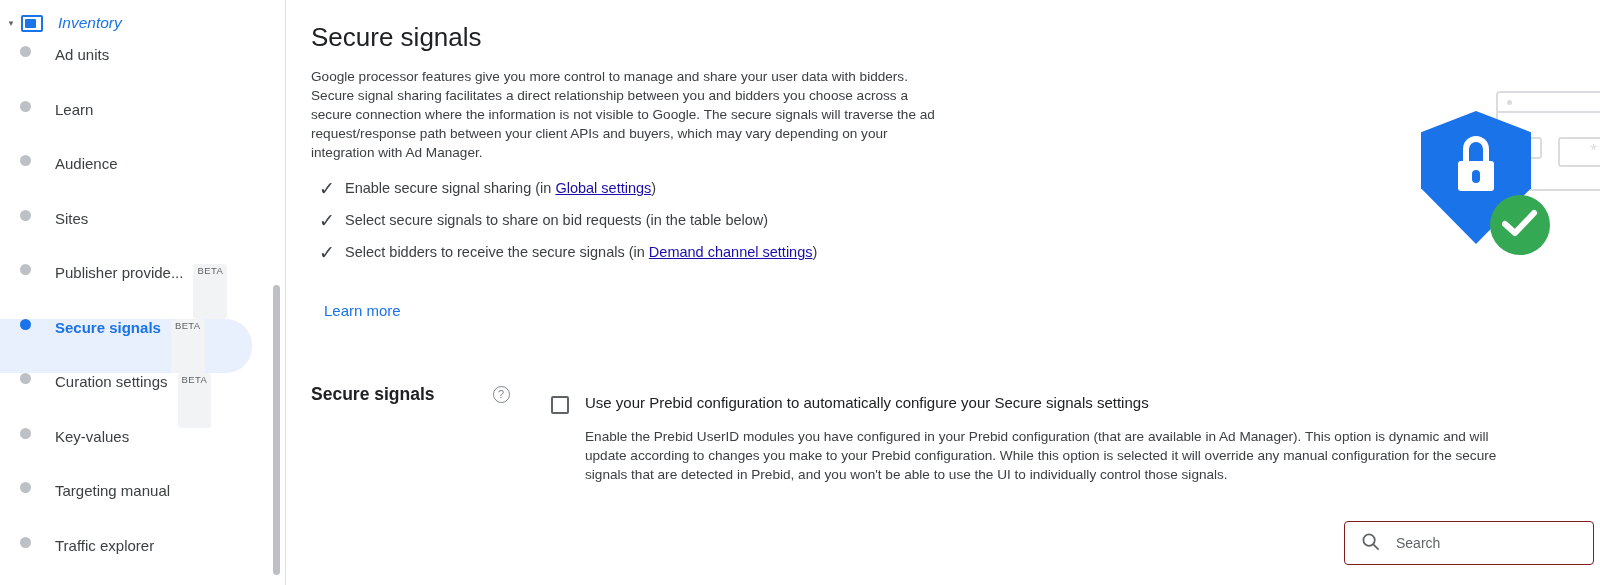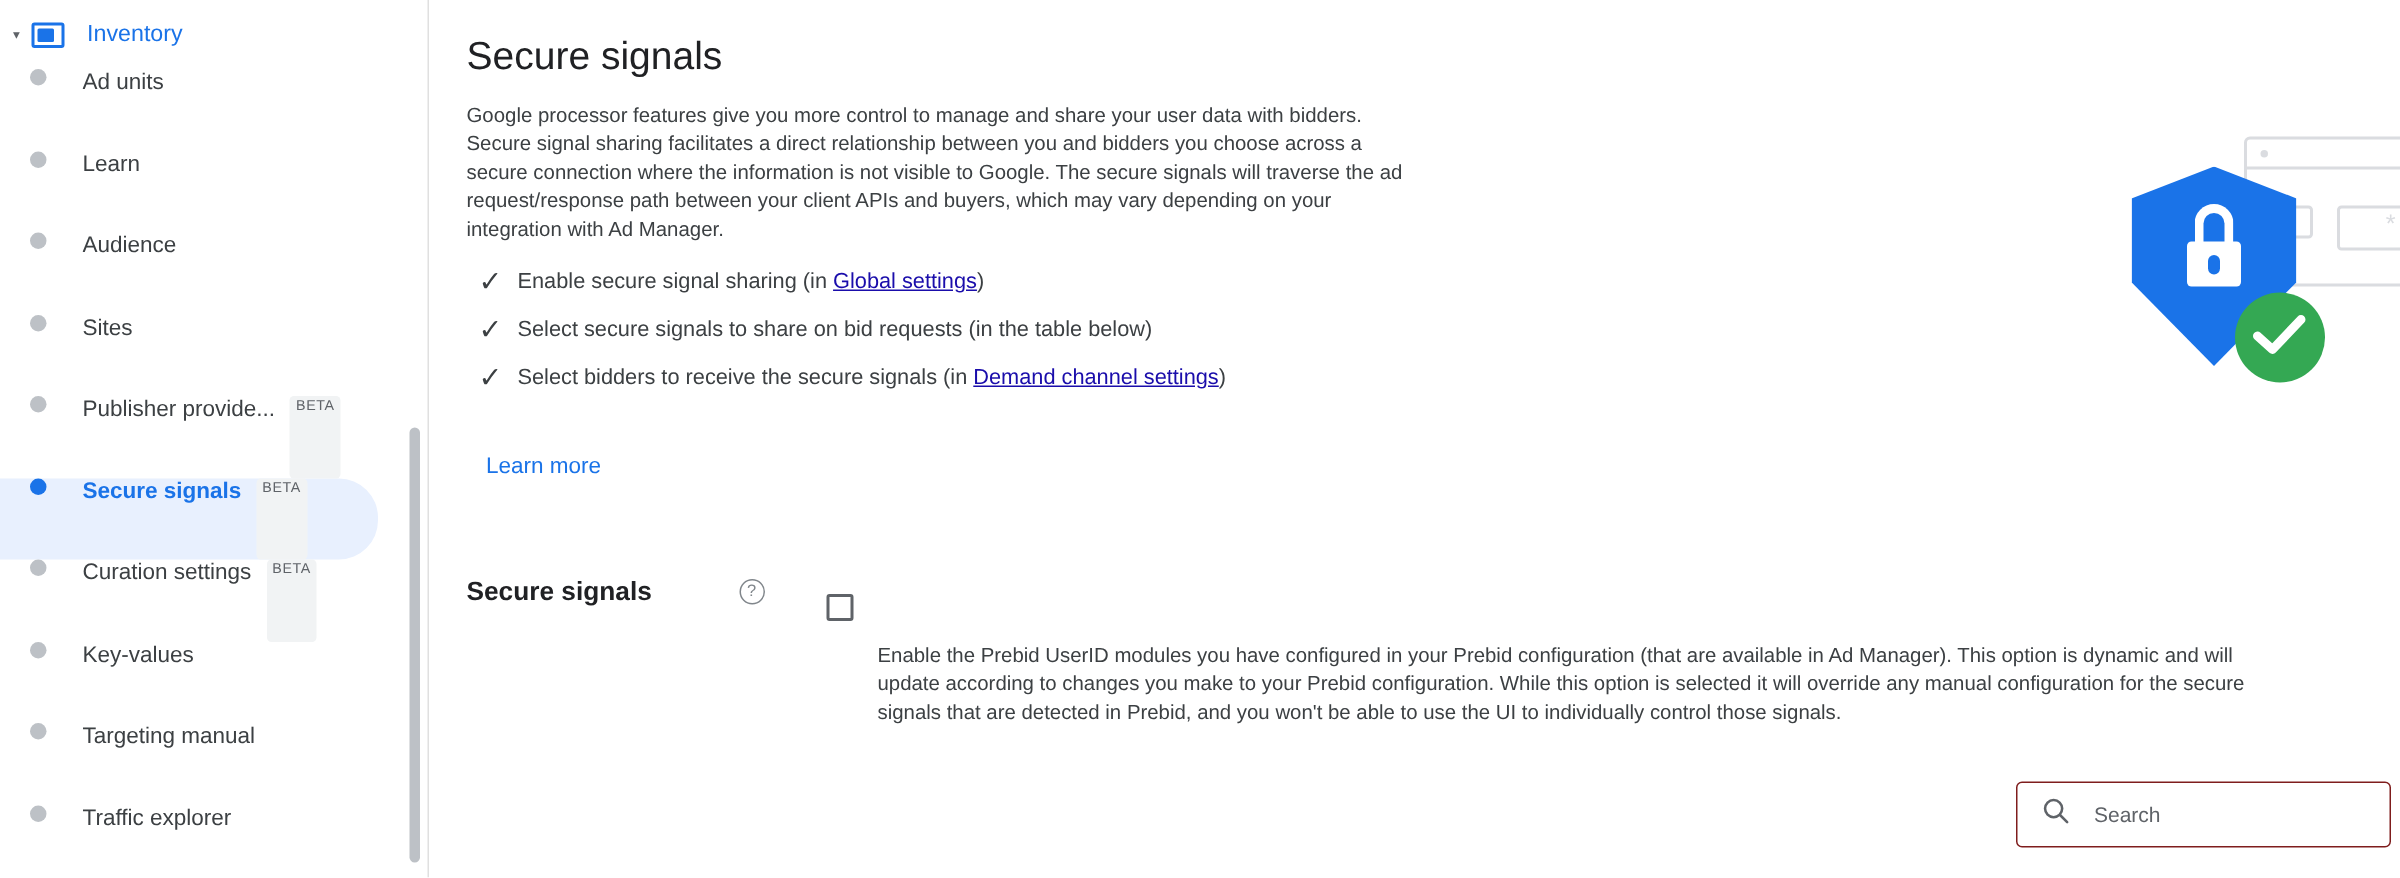--- a/index.html
+++ b/index.html
@@ -62,20 +62,21 @@
   .section-icon .inner {
     position: absolute;
     left: 5px; top: 8px;
     width: 11px; height: 9px;
     background: #1a73e8;
     border-radius: 1px;
   }
   .section-title {
     color: #1a73e8;
     font-size: 15.5px;
+    font-style: italic;
   }
   .nav-item {
     display: flex;
     height: 54.5px;
     padding-left: 16px;
     font-size: 15px;
     color: #3c4043;
     cursor: pointer;
     box-sizing: border-box;
   }
@@ -487,20 +488,21 @@
     
     <div class="section">
       <div class="section-label-wrap">
         <span class="section-label">Secure signals</span>
         <span class="help-icon">?</span>
       </div>
 
       <div class="checkbox-block">
         <div class="cb-row">
           <span class="checkbox"></span>
+          <span class="cb-label">Use your Prebid configuration to automatically configure your Secure signals settings</span>
         </div>
         <div class="cb-desc">Enable the Prebid UserID modules you have configured in your Prebid configuration (that are available in Ad Manager). This option is dynamic and will update according to changes you make to your Prebid configuration. While this option is selected it will override any manual configuration for the secure signals that are detected in Prebid, and you won't be able to use the UI to individually control those signals.</div>
       </div>
     </div>
 
     
     <div class="search-box">
       <span class="search-icon">
         <svg width="19" height="19" viewBox="0 0 20 20">
             <circle cx="8.5" cy="8.5" r="6" fill="none" stroke="#5f6368" stroke-width="1.8"></circle>

